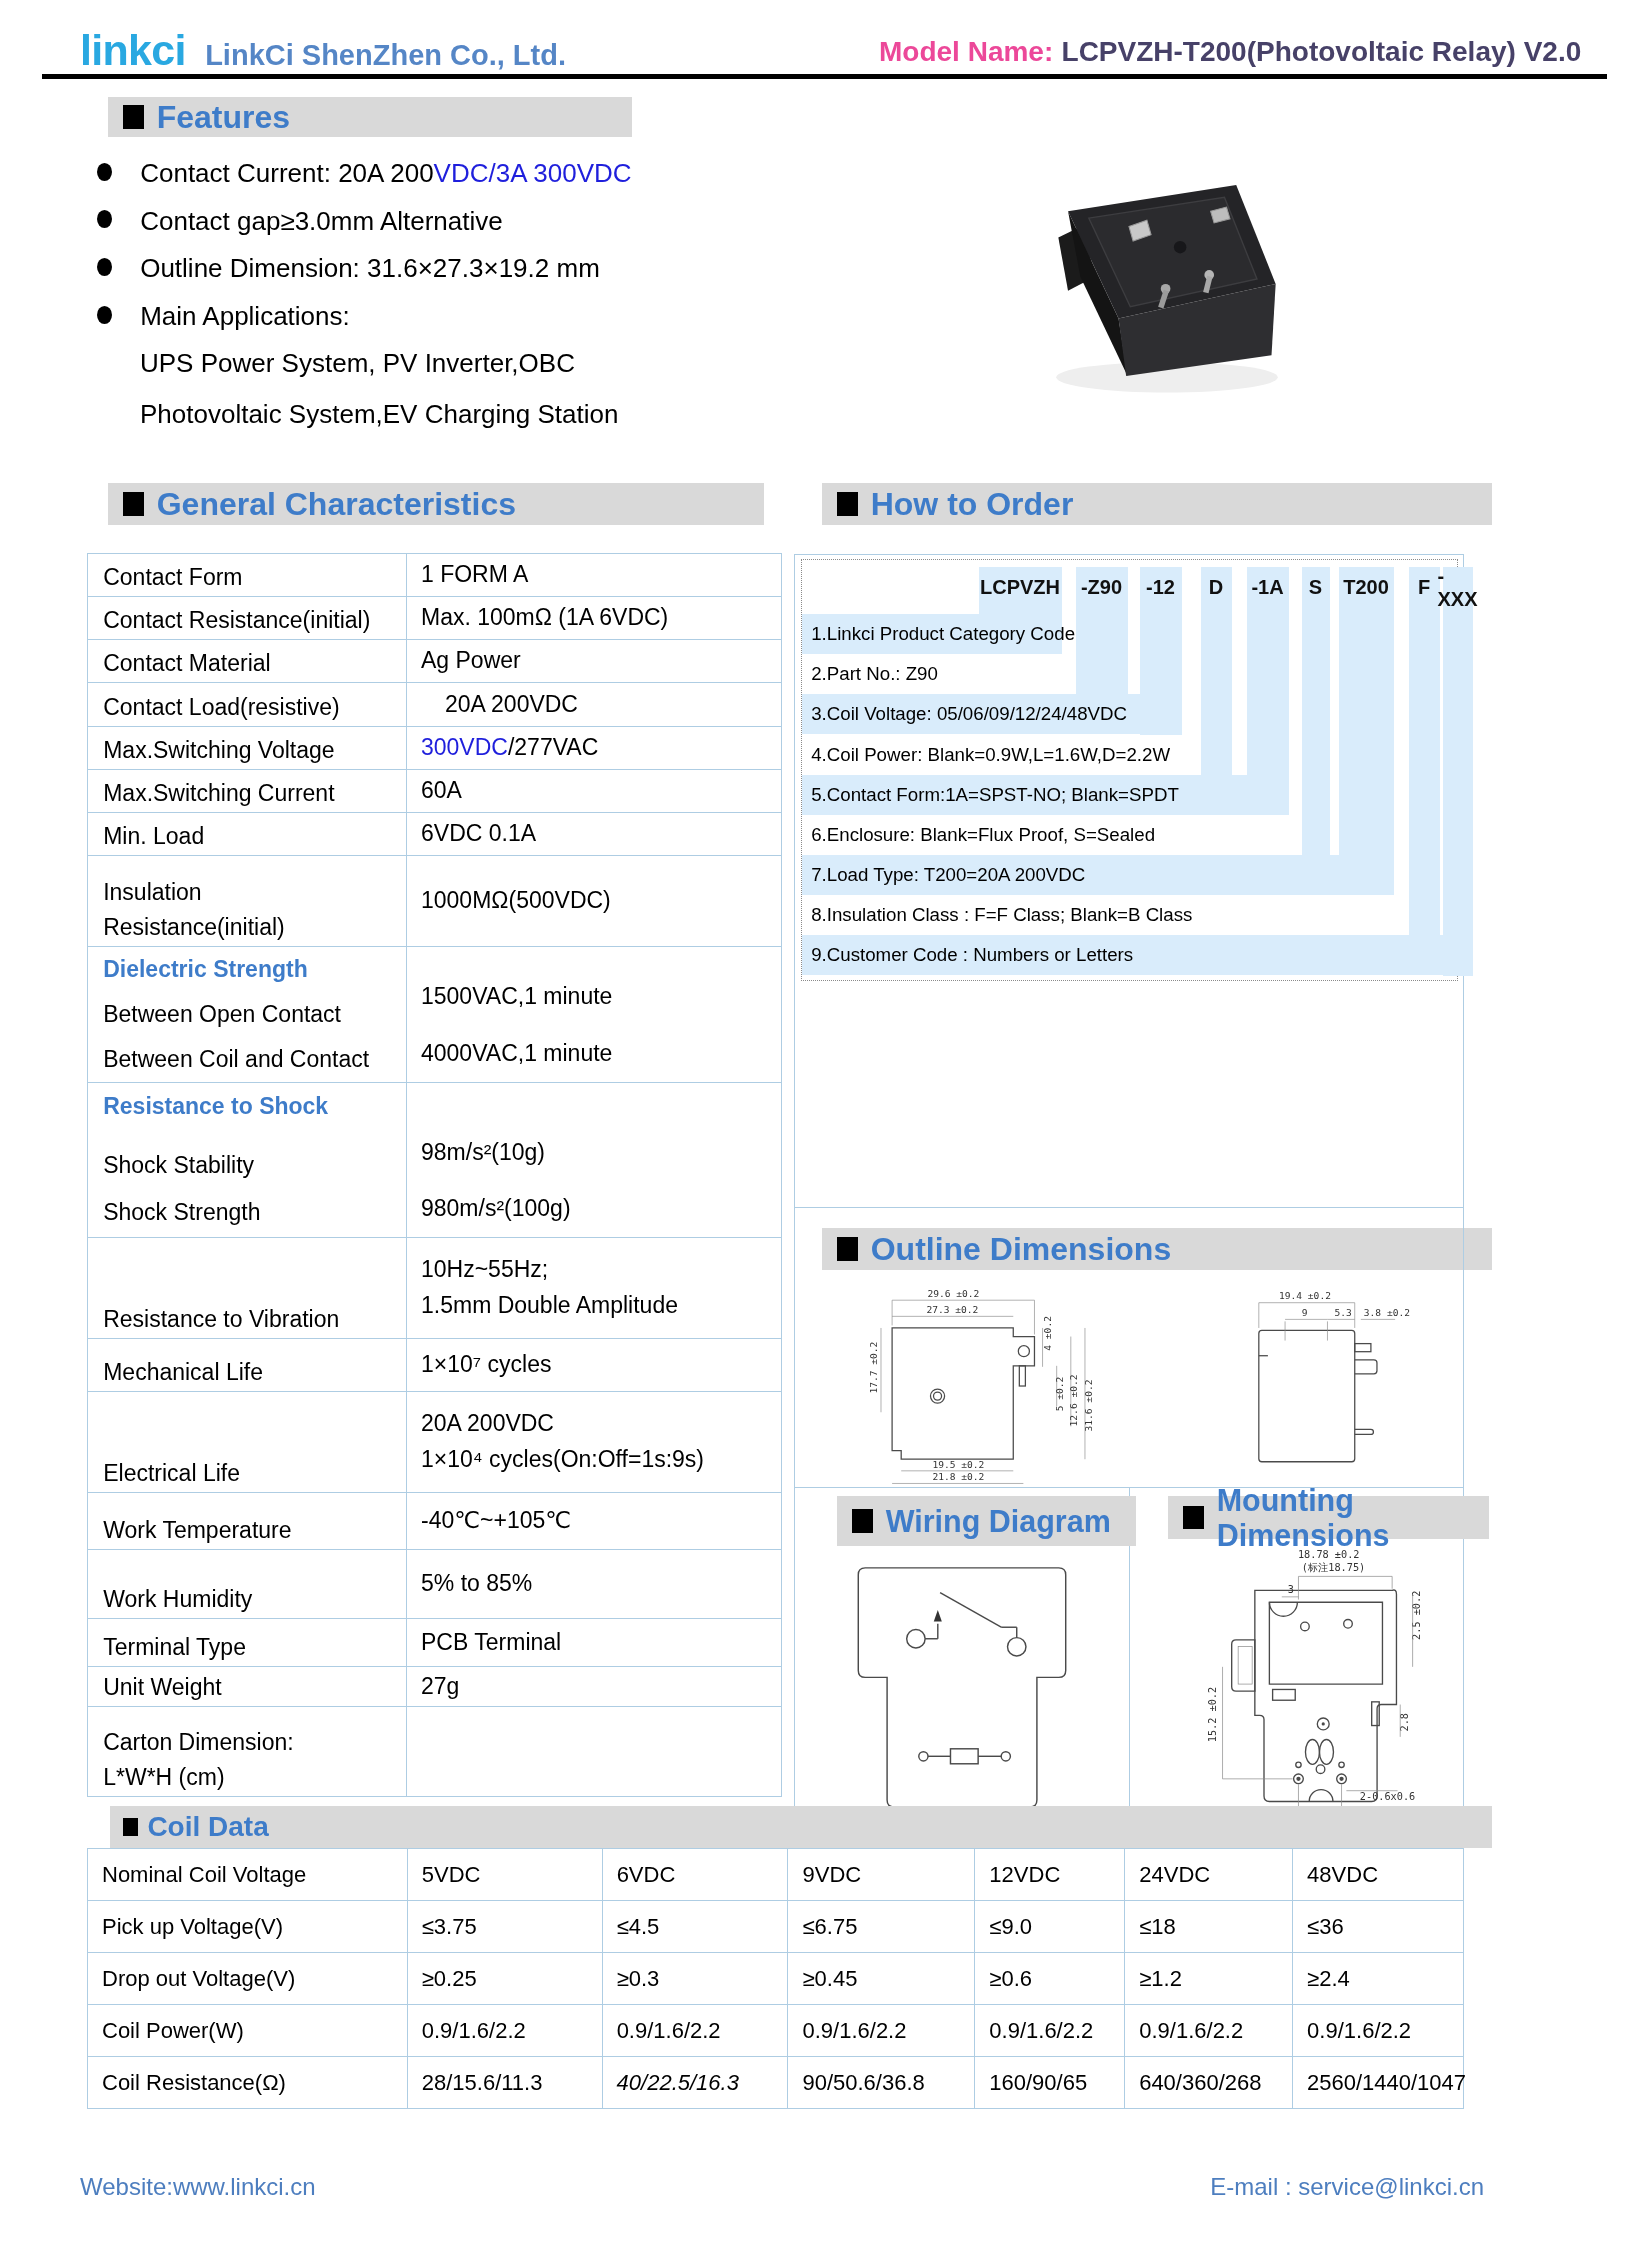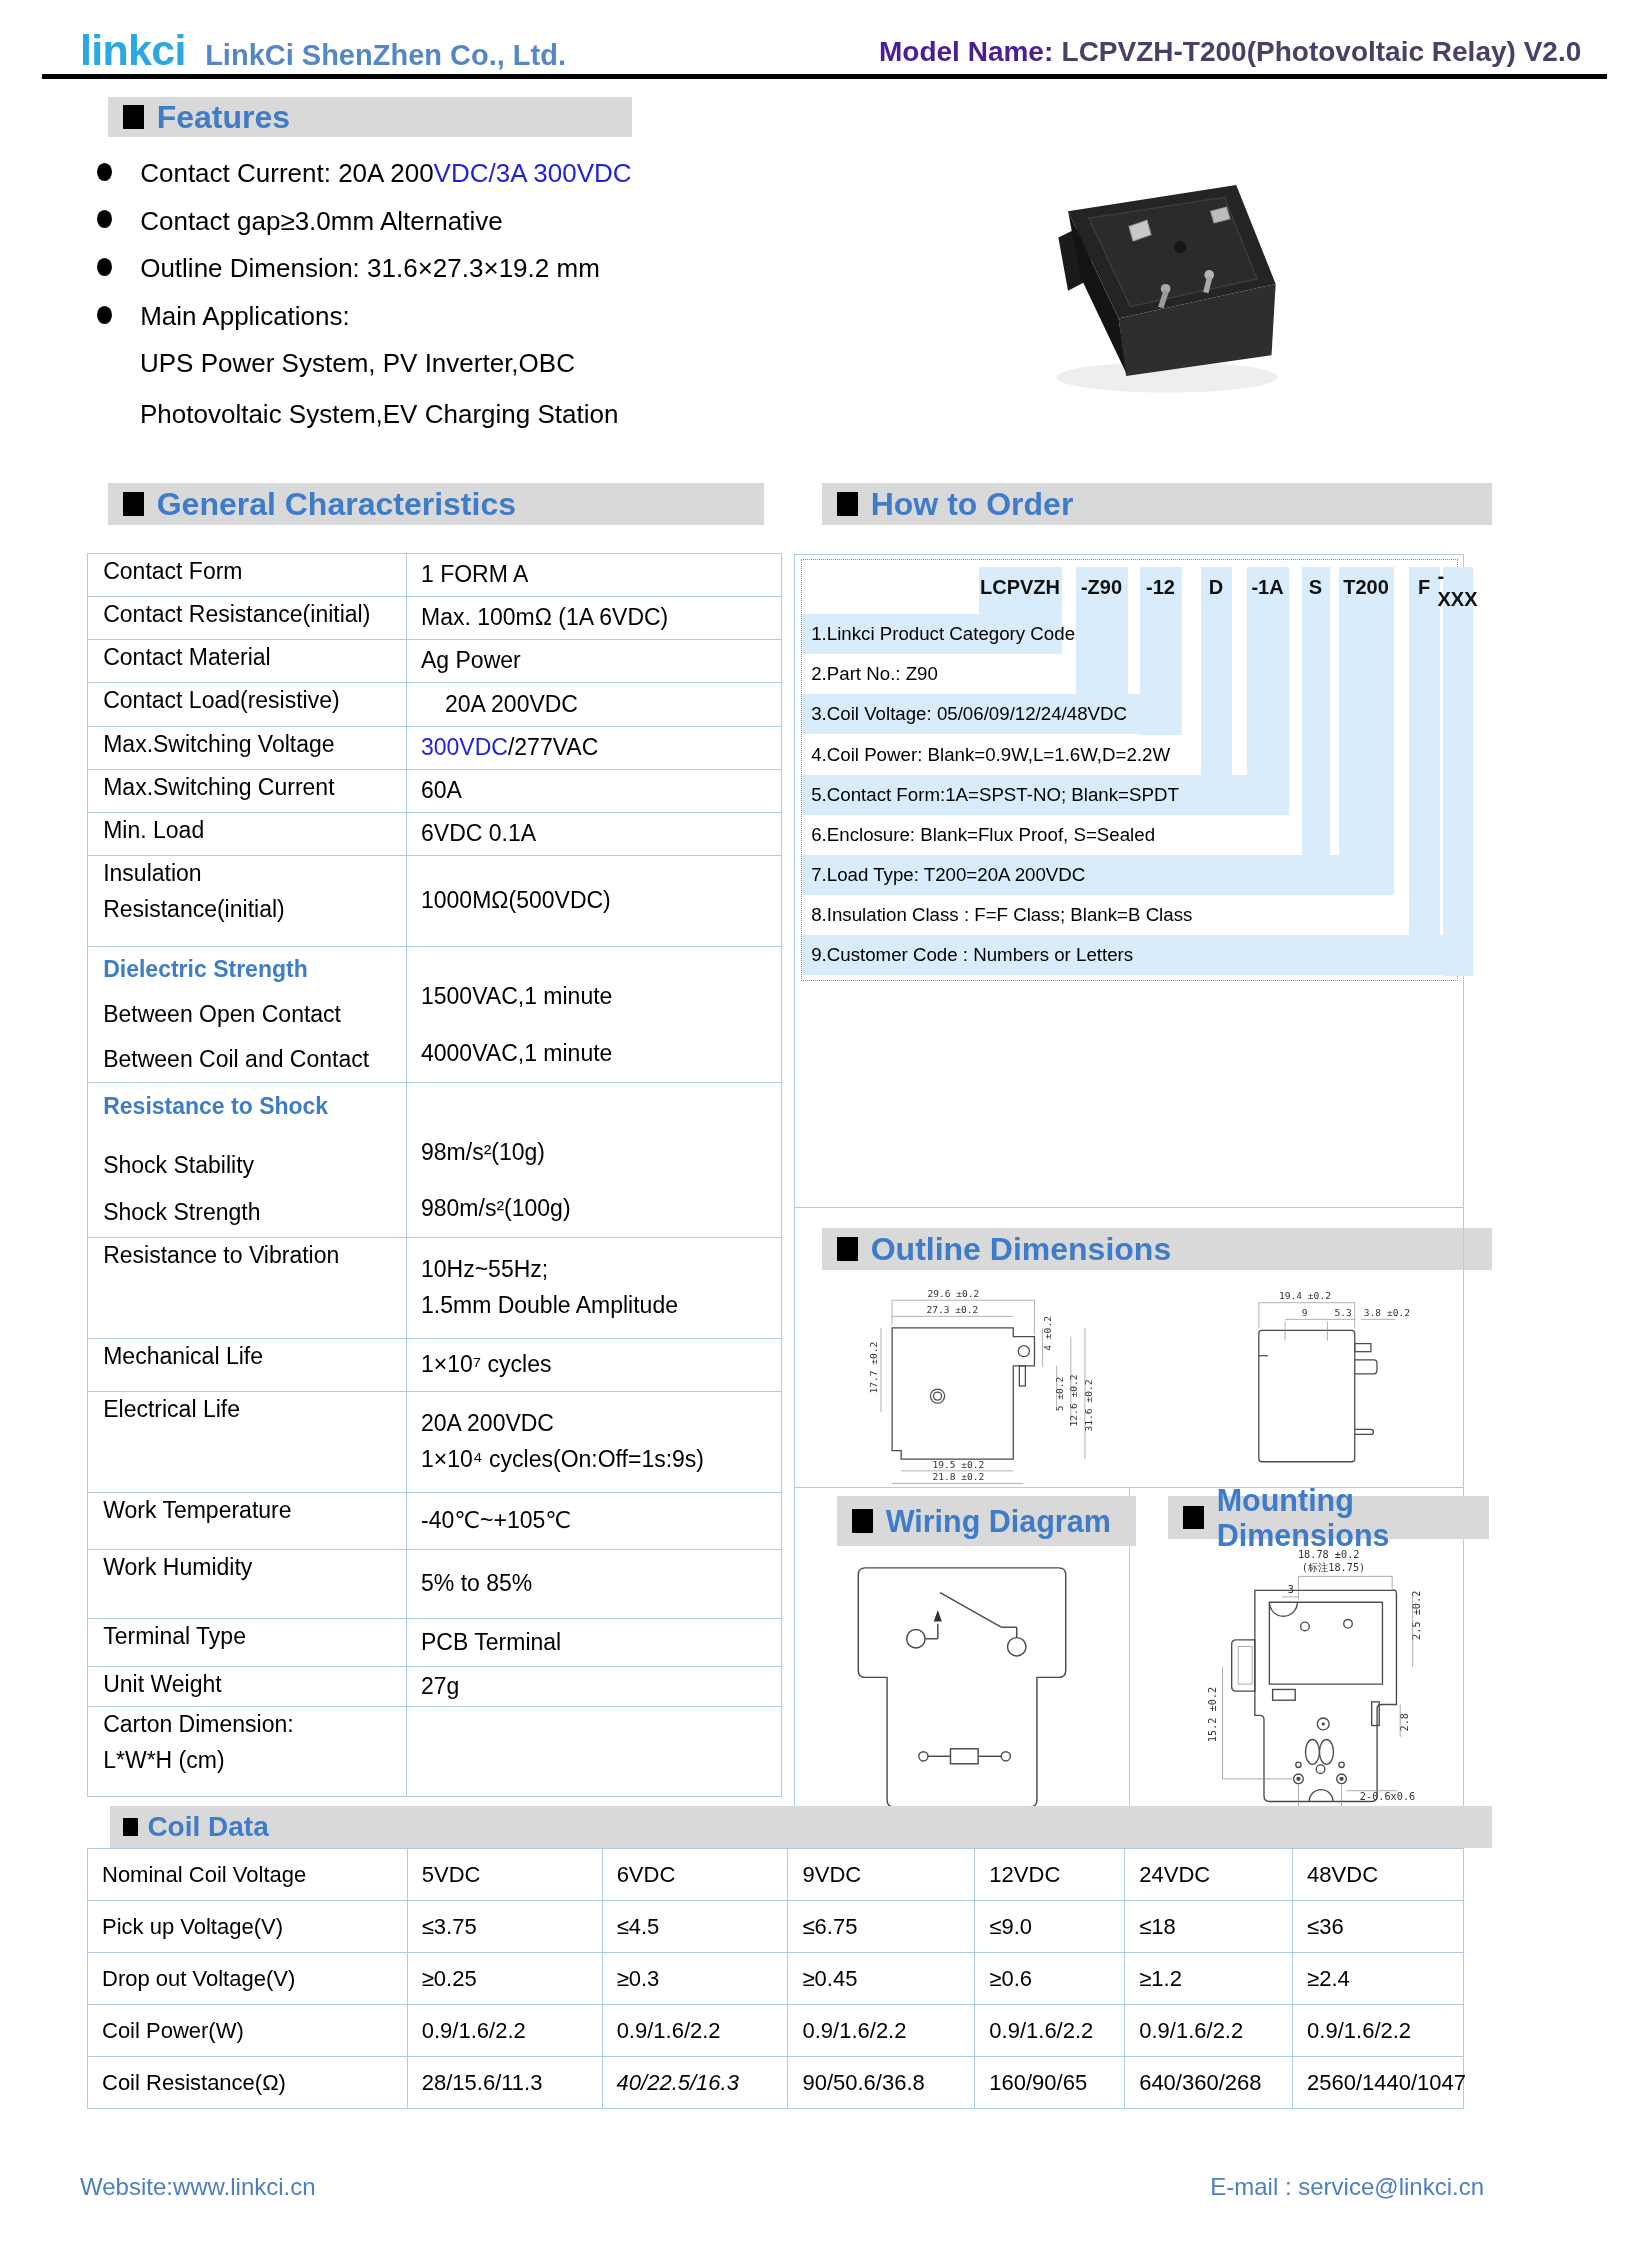--- a/index.html
+++ b/index.html
@@ -12,33 +12,33 @@
   .abs { position:absolute; }
   
   .secbar { position:absolute; background:#d9d9d9; display:flex; align-items:center;margin-left:28px; }
   .secbar .sq { width:21px; height:23.5px; background:#000; margin:0 12.5px 0 15.2px; flex:0 0 auto; }
   .secbar .t { color:#3e7cc9; font-weight:bold; font-size:32px; letter-spacing:0px; }
   .secbar.small .sq { width:15.2px; height:18px; margin:0 9.7px 0 12.5px; }
   .secbar.small .t { font-size:28px; }
   
   #logo { color:#29a8e1; font-size:43px; font-weight:bold; letter-spacing:-0.7px; }
   #company { color:#5586c6; font-size:29px; font-weight:bold; margin-left:19.4px; }
-  #model-label { color:#4c1d95; font-size:28px; font-weight:bold; }
+  #model-label { color:#ec4899; font-size:28px; font-weight:bold; }
   #model-value { color:#474168; font-size:28px; font-weight:bold; margin-left:8.3px; }
   #toprule { position:absolute; left:42px; right:42px; top:74px; height:4.8px; background:#000; }
   
   .feat-row { display:flex; align-items:flex-start; margin-bottom:16.6px; }
   .feat-dot { width:15.2px; height:18px; border-radius:50%; background:#000; margin:4.8px 28px 0 14px; flex:0 0 auto; }
   .feat-text { font-size:26px; color:#000; }
   .feat-blue { color:#1f1fdc; }
   .feat-app { font-size:26px; margin:0 0 19.4px 57px; }
   
   #gen-table { position:absolute; left:87px; top:553px; width:695px; border-top:1.4px solid #aecde3; border-left:1.4px solid #aecde3; border-right:1.4px solid #aecde3; }
   .gen-row { position:relative; display:flex; border-bottom:1.4px solid #aecde3; }
-  .gen-cell-l { width:319px; border-right:1.4px solid #aecde3; padding-left:15.2px; display:flex; flex-direction:column; justify-content:flex-start; }
+  .gen-cell-l { width:319px; border-right:1.4px solid #aecde3; padding-left:15.2px; display:flex; flex-direction:column; justify-content:flex-end; }
   .gen-cell-v { flex:1; padding-left:14px; display:flex; flex-direction:column; justify-content:center; }
   .gen-cell-l div, .gen-cell-v div { font-size:23px; line-height:1.55; }
   .blue-label { color:#3e7cc9; font-weight:bold; }
   .val-blue { color:#1f1fdc; }
   
   #order-box { position:absolute; left:794px; top:554px; width:670px; height:654px; border:1.4px solid #aecde3; }
   #order-inner { position:absolute; left:5.5px; top:4.2px; right:5.5px; height:422px; border:1.4px dotted #8a8a8a; }
   .code-seg { position:absolute; top:9.7px; height:36px; display:flex; align-items:center; justify-content:center; font-size:20px; font-weight:600; color:#111; z-index:3; }
   .strip { position:absolute; background:#d9ecfb; z-index:1; }
   .order-row { position:absolute; left:0; height:40px; display:flex; align-items:center; z-index:2; font-size:18.7px; color:#000; padding-left:9.7px; white-space:nowrap; }

